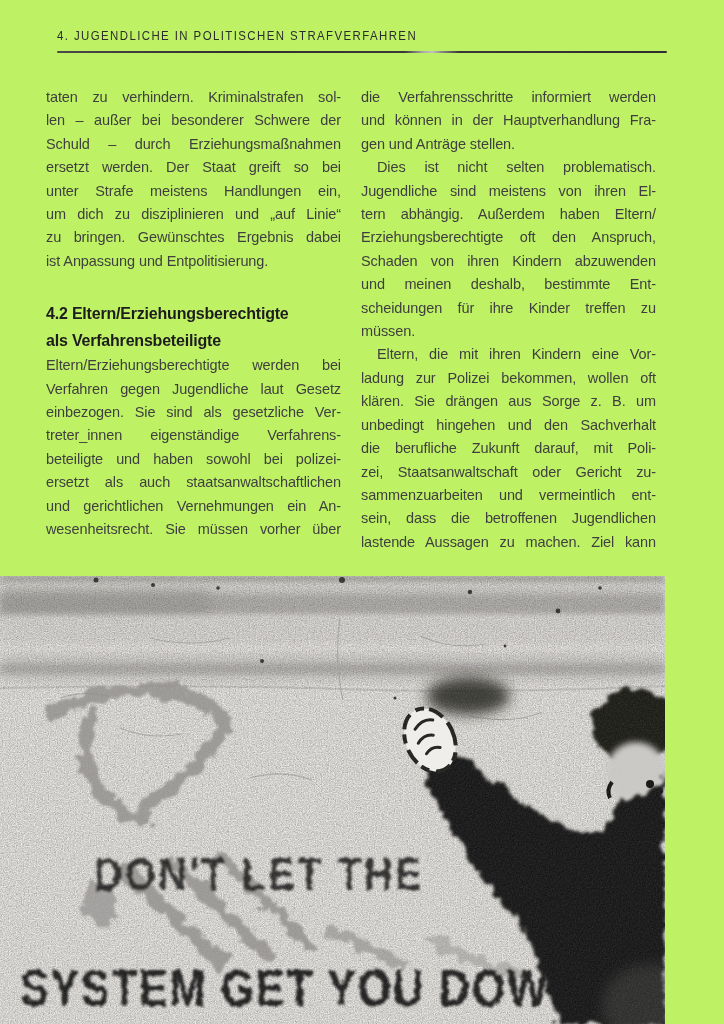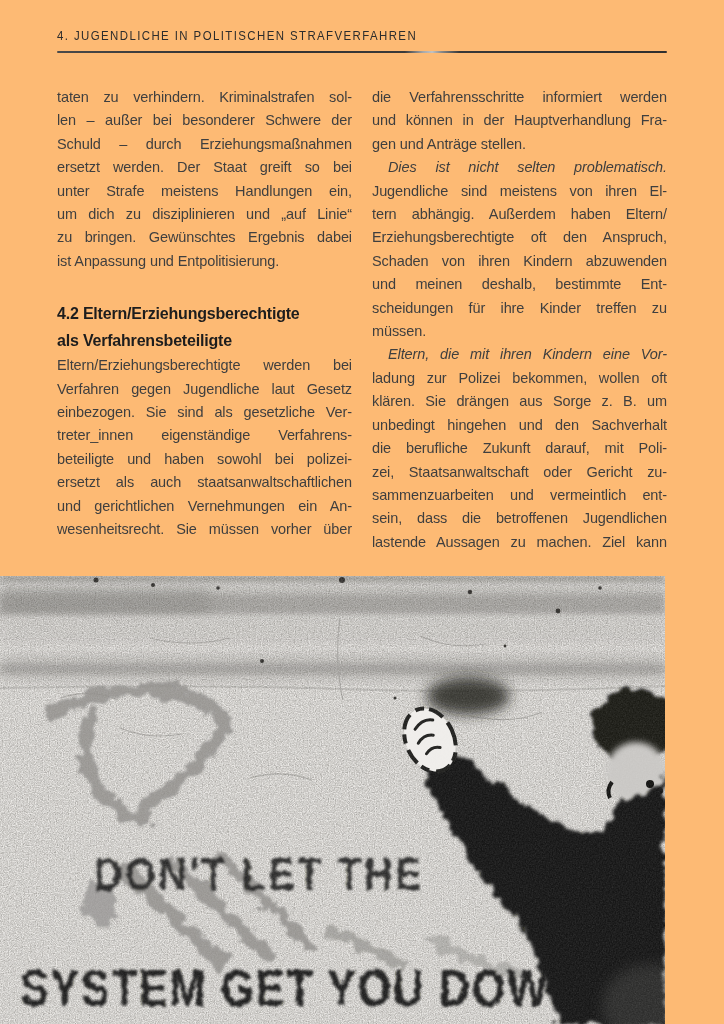--- a/index.html
+++ b/index.html
@@ -1,17 +1,17 @@
 <!DOCTYPE html>
 <html><head>
 <meta charset="utf-8">
 <style>
   html,body { margin:0; padding:0; background:#ffffff; }
   .page {
-    position:relative; width:724px; height:1024px; background:#fdba74;
+    position:relative; width:724px; height:1024px; background:#bef264;
     font-family:"Liberation Sans", sans-serif; overflow:hidden;
   }
 
   
   .hdr {
     position:absolute; left:57px; top:26px; width:610px;
   }
   .hdr-title {
     display:inline-block;
     font-size:13px; letter-spacing:1.6px; color:#2c2c2c;
@@ -20,32 +20,32 @@
   }
   .hdr-rule {
     position:absolute; left:57px; top:51px; width:610px; height:2.4px;
     background:linear-gradient(90deg,#4a4a4a 0%,#303030 30%,#3a3a3a 57%,
                #a8a8a8 60%,#c2c2c2 61.5%,#8a8a8a 63%,#383838 66%,#2f2f2f 100%);
     border-radius:1px;
   }
 
   
   .cols {
-    position:absolute; left:57px; top:86px; width:610px;
+    position:absolute; left:46px; top:86px; width:610px;
     display:flex; gap:20px;
   }
   .col { width:295px; }
   .para { margin:0; }
   .tline {
     font-size:14.5px; line-height:23.4px; color:#3f3f3f;
     letter-spacing:-0.1px;
     text-align:justify; text-align-last:justify; -moz-text-align-last:justify;
   }
   .tline.endline { text-align-last:left; -moz-text-align-last:left; }
-  .tline.firstline { text-indent:16px;font-style:italic; }
+  .tline.firstline { text-indent:16px; }
   .sec-heading {
     font-size:16px; font-weight:bold; line-height:26.5px; color:#1d1d1d;
     letter-spacing:-0.2px; white-space:pre-line;
     margin-top:28px; 
   }
 
   
   .photo {
     position:absolute; left:0; top:576px; width:665px; height:448px;
     overflow:hidden;

